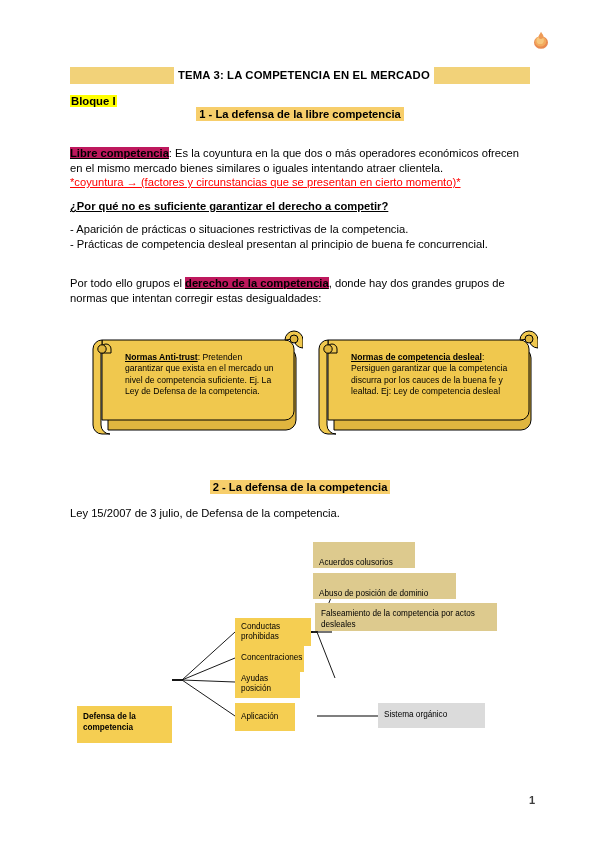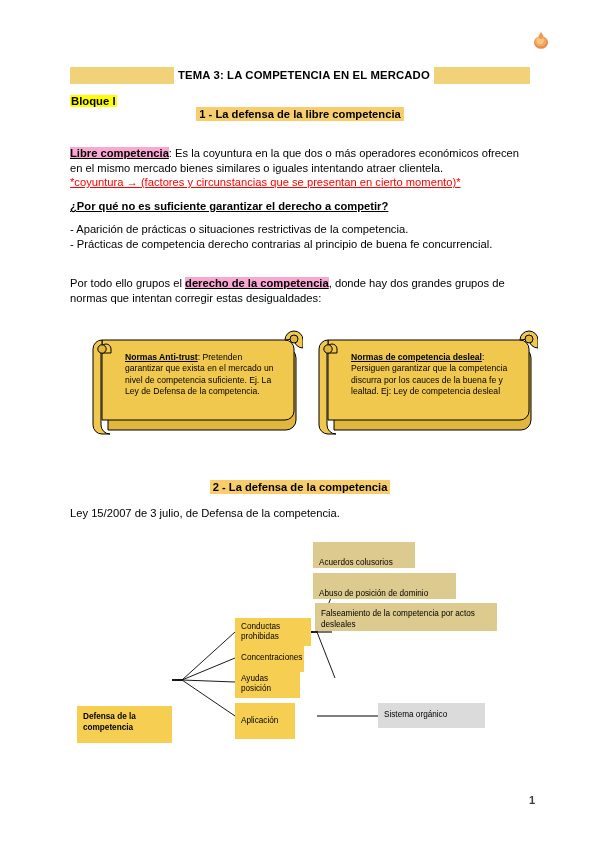--- a/index.html
+++ b/index.html
@@ -57,21 +57,21 @@
     position:absolute;left:70px;width:462px;
     font-size:11.2px;line-height:14.6px;
     text-align:left;
   }
   #p-libre{top:146px;}
   #p-porque{top:199px;font-weight:bold;}
   #p-lista{top:222px;}
   #p-portodo{top:276px;}
   #p-ley{top:506px;}
 
-  .hl-yellow{background:#f9a8d4;margin-top:36px;}
+  .hl-yellow{background:#be185d;margin-top:36px;}
   .u{text-decoration:underline;}
   .b{font-weight:bold;}
   .red-note{
     color:#FF0000;text-decoration:underline;display:inline-block;
   }
 
   
   .scroll-wrap{position:absolute;}
   #scroll-left{left:88px;top:330px;width:215px;height:122px;}
   #scroll-right{left:314px;top:330px;width:224px;height:122px;}
@@ -137,21 +137,21 @@
     <span class="hl-yellow u b">Libre competencia</span><span>: Es la coyuntura en la que dos o más operadores económicos ofrecen en el mismo mercado bienes similares o iguales intentando atraer clientela.</span><br>
     <span class="red-note">*coyuntura → (factores y circunstancias que se presentan en cierto momento)*</span>
   </div>
 
   <div class="para" id="p-porque">
     <span class="u">¿Por qué no es suficiente garantizar el derecho a competir?</span>
   </div>
 
   <div class="para" id="p-lista">
     <div>- Aparición de prácticas o situaciones restrictivas de la competencia.</div>
-    <div>- Prácticas de competencia derecho contrarias al principio de buena fe concurrencial.</div>
+    <div>- Prácticas de competencia desleal presentan al principio de buena fe concurrencial.</div>
   </div>
 
   <div class="para" id="p-portodo">
     <span>Por todo ello grupos el </span><span class="hl-yellow u b">derecho de la competencia</span><span>, donde hay dos grandes grupos de normas que intentan corregir estas desigualdades:</span>
   </div>
 
   <div class="scroll-wrap" id="scroll-left">
     <svg width="215" height="122" viewBox="0 0 215 122">
       <path d="M20 18 h178 a10 10 0 0 1 10 10 v62 a10 10 0 0 1 -10 10 h-178 z" fill="#E0B63F" stroke="#000" stroke-width="1"></path>
       <path d="M14 10 h183 a9 9 0 0 1 9 9 v62 a9 9 0 0 1 -9 9 h-183 z" fill="#F0C84E" stroke="#000" stroke-width="1"></path>
@@ -211,21 +211,21 @@
     </div>
 
     <div class="node" style="left:175px;top:104px;width:69px;height:28px;">
       <span>Concentraciones</span>
     </div>
 
     <div class="node" style="left:175px;top:130px;width:65px;height:28px;">
       <span>Ayudas posición</span>
     </div>
 
-    <div class="node" style="left:175px;top:163px;width:60px;height:36px;">
+    <div class="node" style="left:175px;top:163px;width:60px;height:28px;">
       <span>Aplicación</span>
     </div>
 
     <div class="node tan" style="left:253px;top:2px;width:102px;height:26px;">
       <span>Acuerdos colusorios</span>
     </div>
 
     <div class="node tan" style="left:253px;top:33px;width:143px;height:26px;">
       <span>Abuso de posición de dominio</span>
     </div>

